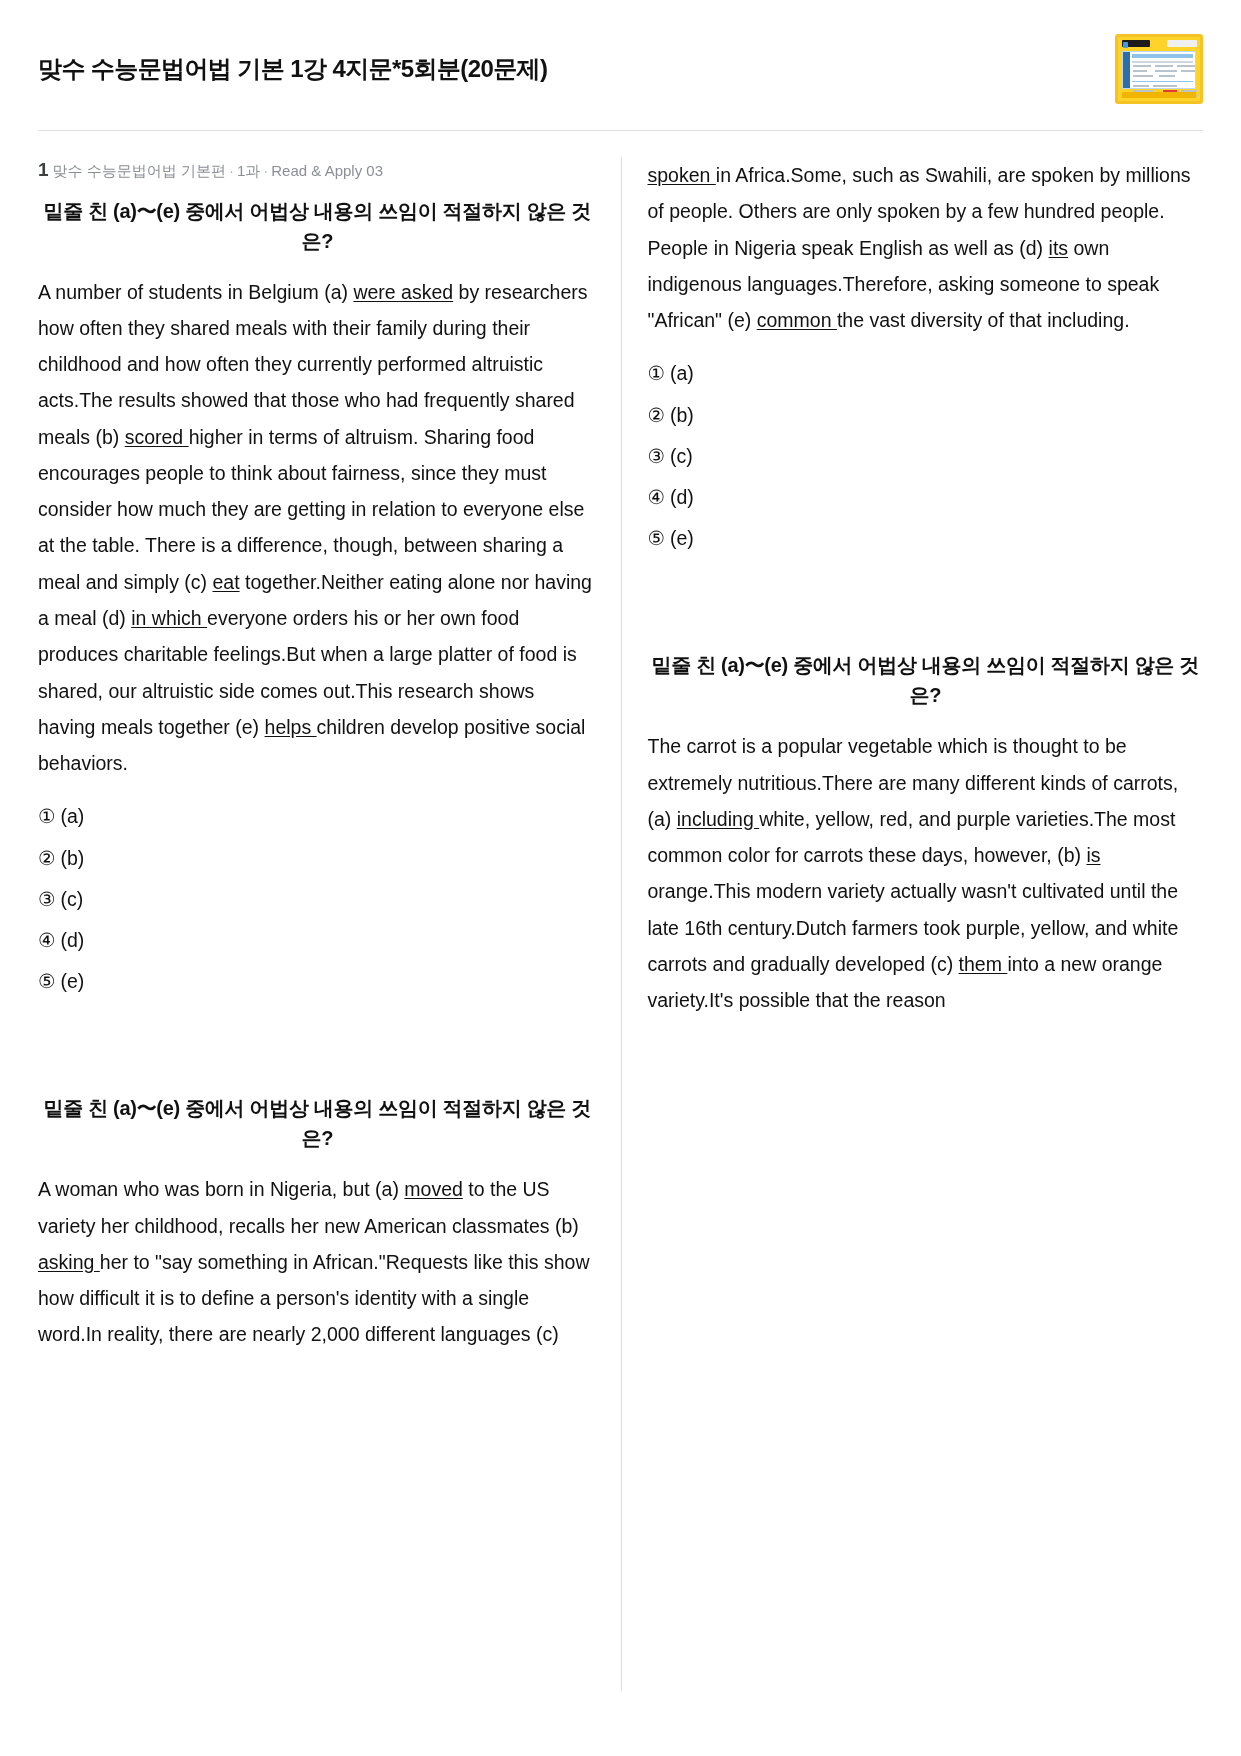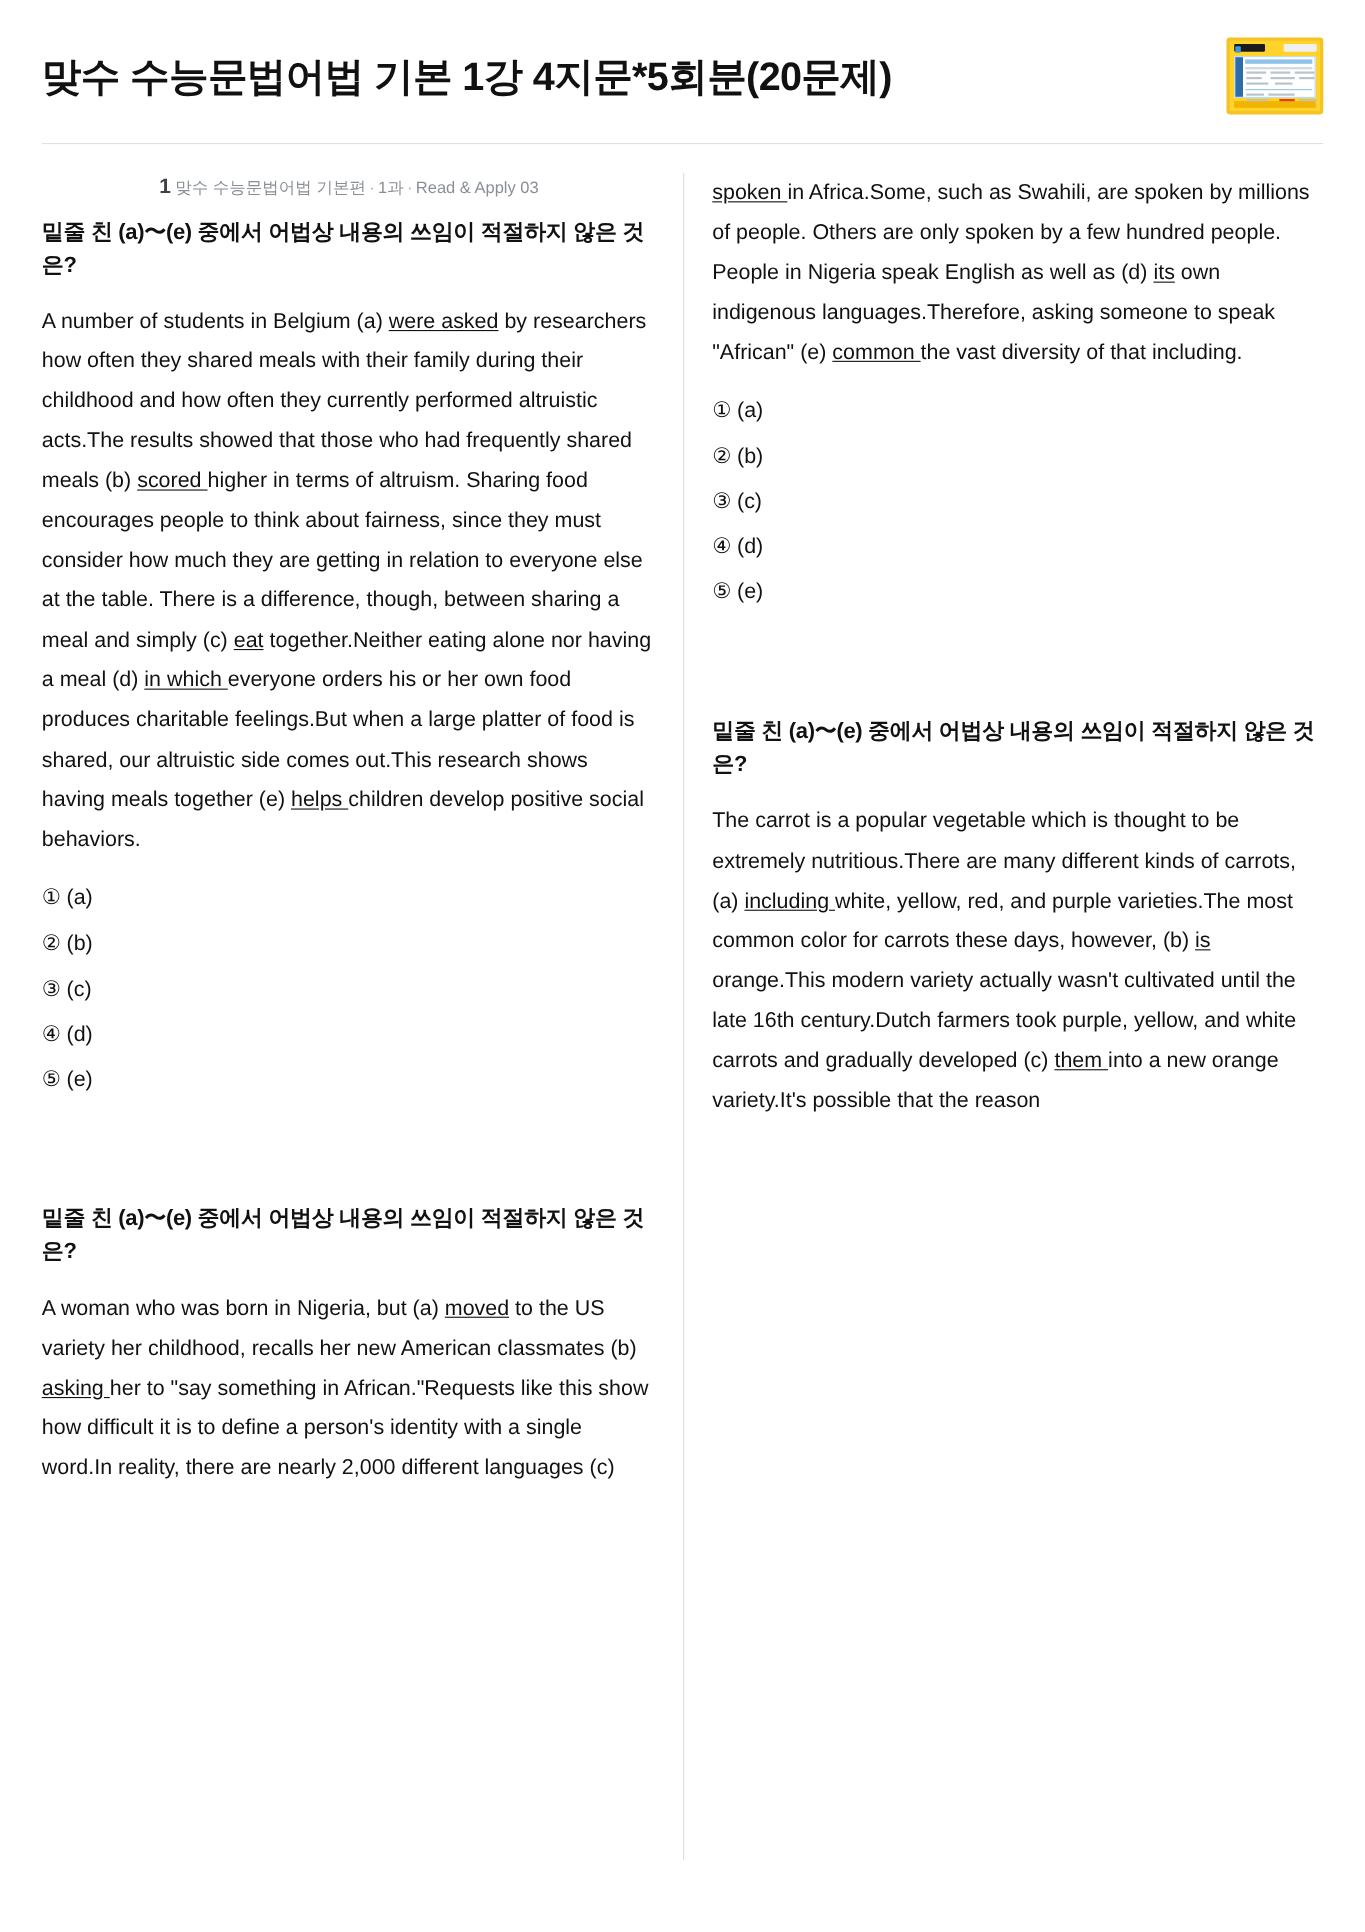--- a/index.html
+++ b/index.html
@@ -20,21 +20,21 @@
 
   
   .doc-header {
     display: flex;
     align-items: center;
     justify-content: space-between;
     padding-top: 34px;
     padding-bottom: 26px;
   }
   .doc-title {
-    font-size: 36px;
+    font-size: 24px;
     font-weight: bold;
     letter-spacing: -0.6px;
     line-height: 1.25;
     color: #111111;
     margin: 0;
     flex: 1 1 auto;
     padding-right: 20px;
   }
   .thumb {
     flex: 0 0 auto;
@@ -110,36 +110,36 @@
 
   
   .qblock { margin-bottom: 6px; }
   .qmeta {
     font-size: 15px;
     line-height: 1.4;
     color: #8a8f96;
     margin-bottom: 12px;
     white-space: nowrap;
     overflow: hidden;
-    text-align: center;
   }
   .qmeta .qnum {
     font-size: 19px;
     font-weight: bold;
     color: #3c3f44;
     margin-right: 4px;
   }
   .qmeta .sep { padding: 0 3px; color: #a9aeb4; }
   .qprompt {
     font-size: 20px;
     font-weight: bold;
     line-height: 1.5;
     color: #111111;
     margin: 0 0 18px 0;
     letter-spacing: -0.3px;
+    text-align: center;
   }
   .passage {
     font-size: 19.5px;
     line-height: 1.86;
     color: #111111;
     margin: 0 0 8px 0;
     text-align: left;
     word-break: break-word;
   }
   .passage u {

